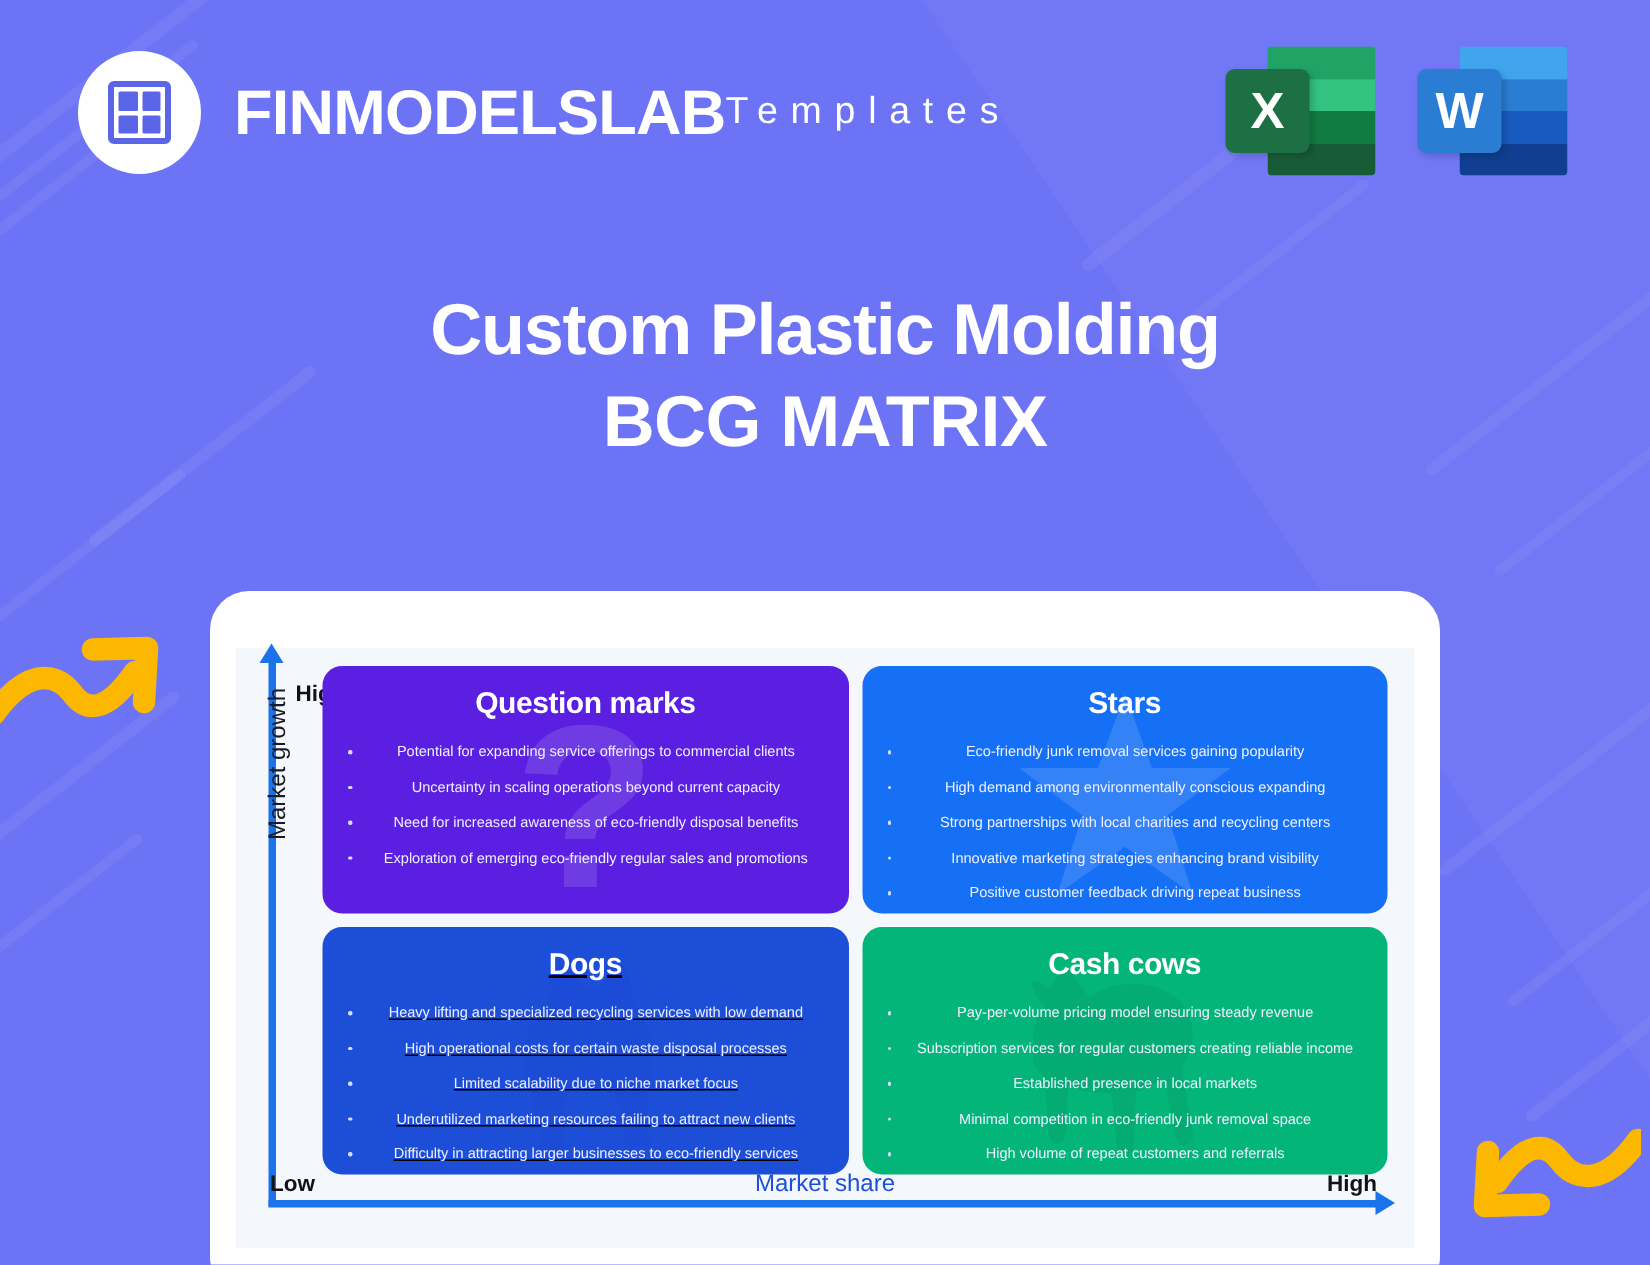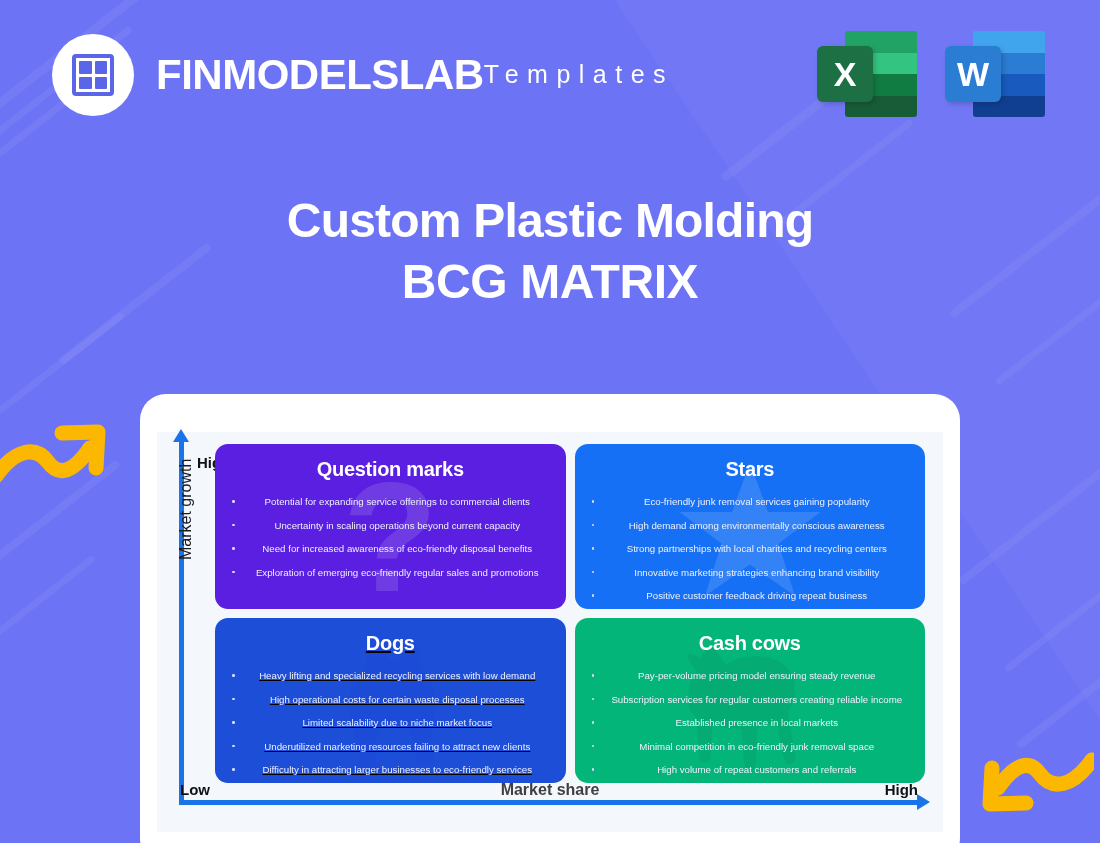--- a/index.html
+++ b/index.html
@@ -175,22 +175,22 @@
 
   .lbl { position: absolute; font-weight: 700; color: #111118; font-size: 15px; }
   .lbl-high-top { left: 40px; top: 22px; }
   .lbl-low-bot  { left: 23px; bottom: 34px; }
   .lbl-high-right { right: 25px; bottom: 34px; }
   .lbl-share {
     position: absolute;
     left: 0; right: 0; bottom: 33px;
     text-align: center;
     font-size: 16px;
-    font-weight: 700;
-    color: #404040;
+    font-weight: 400;
+    color: #1d4ed8;
   }
   .lbl-growth {
     position: absolute;
     left: 20px; top: 128px;
     font-size: 16px;
     font-weight: 400;
     color: #1a1a22;
     transform: rotate(-90deg);
     transform-origin: left top;
     white-space: nowrap;
@@ -367,21 +367,21 @@
         </ul>
       </div>
 
       <div class="quad q-stars">
         <svg class="watermark wm-center" width="150" height="150" viewBox="0 0 100 100">
           <polygon points="50,3 62,36 97,36 69,57 80,92 50,71 20,92 31,57 3,36 38,36" fill="#ffffff"></polygon>
         </svg>
         <div class="quad-title">Stars</div>
         <ul>
           <li>Eco-friendly junk removal services gaining popularity</li>
-          <li>High demand among environmentally conscious awareness</li>
+          <li>High demand among environmentally conscious expanding</li>
           <li>Strong partnerships with local charities and recycling centers</li>
           <li>Innovative marketing strategies enhancing brand visibility</li>
           <li>Positive customer feedback driving repeat business</li>
         </ul>
       </div>
 
       <div class="quad q-dogs">
         <svg class="watermark wm-center" width="150" height="150" viewBox="0 0 100 100">
           <path fill="#1a3fd0" d="M40 8c-3 0-5 4-5 9l-2 9c-5 4-9 10-10 18-1 9 1 18 4 26 2 6 3 12 3 18 0 3 2 5 5 5h5c2 0 3-2 2-4-2-5-3-11-2-17 1-5 3-9 6-12 5 3 11 4 17 4 2 6 4 12 4 18 0 3 2 6 5 6h5c2 0 3-2 2-4-2-6-2-13-1-19 2-9 3-18 1-26-1-6-4-11-8-15l-1-8c0-5-2-9-5-9-2 0-4 2-5 5l-3 6h-8l-3-6c-1-3-3-5-6-4z"></path>
         </svg>

